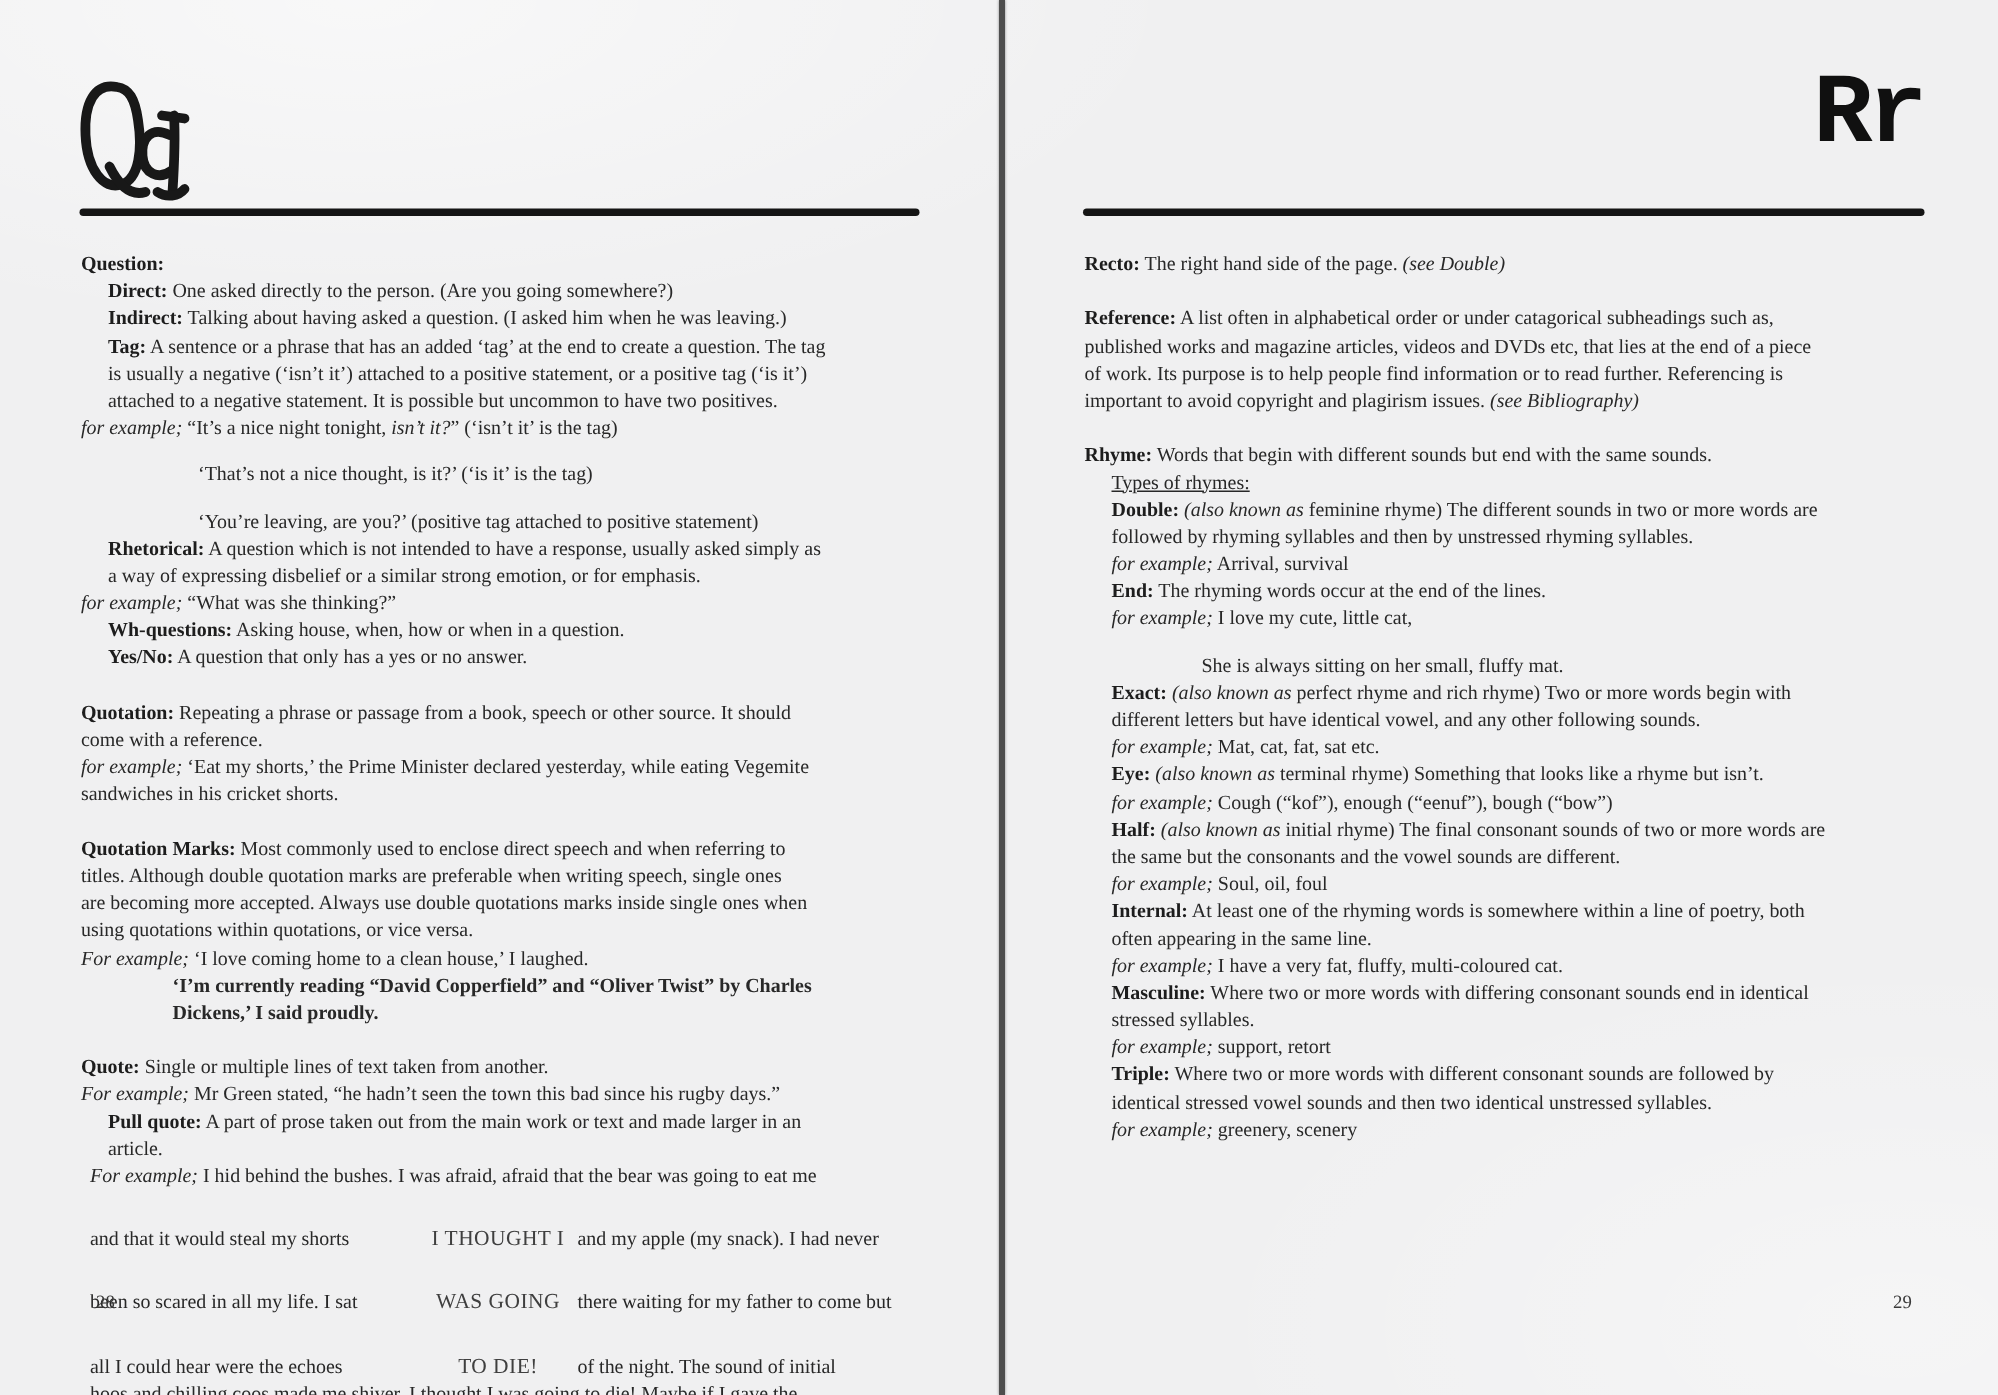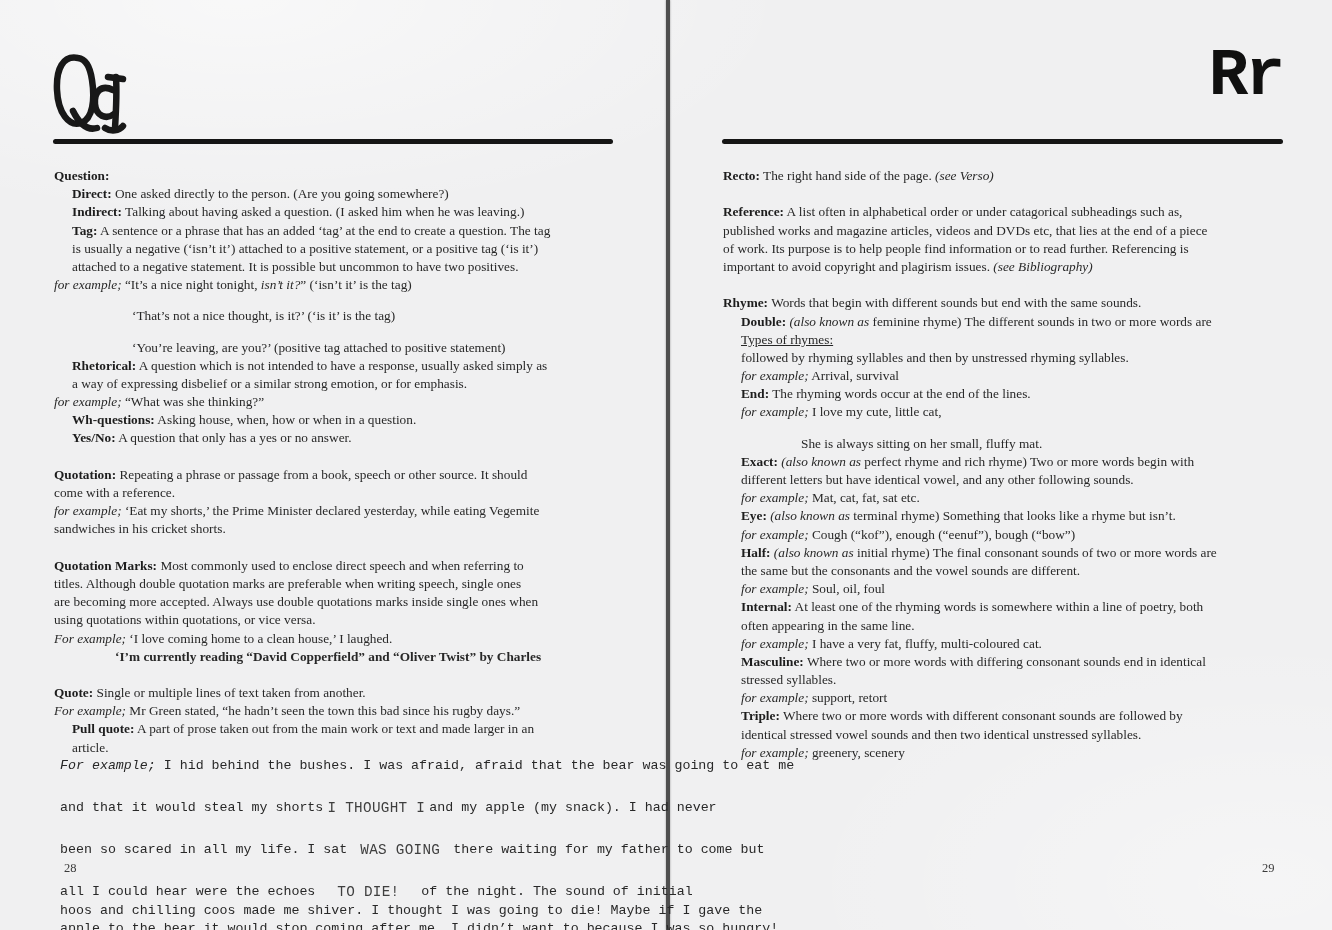--- a/index.html
+++ b/index.html
@@ -24,21 +24,21 @@
   }
   .col{position:absolute; top:167px; width:568px; font-size:13.3px;}
   .col-left{left:54px;}
   .col-right{left:723px;}
   .line{height:18.2px; line-height:18.2px; white-space:pre;}
   .gap{height:18.2px;}
   .ind-a{padding-left:0;}
   .ind-b{padding-left:18px;}
   .ind-c{padding-left:61px;font-weight:bold;}
   .ind-d{padding-left:78px;margin-top:13px;}
-  .ind-e{padding-left:6px;font-family:Liberation Mono, monospace;}
+  .ind-e{padding-left:6px;}
   .s-b{font-weight:700; color:#1d1d1d;}
   .s-i{font-style:italic;}
   .s-u{text-decoration:underline;}
   .wrow{display:flex;margin-top:24px;}
   .wl{flex:0 0 219px; overflow:visible;}
   .wc{flex:0 0 106px; text-align:center; font-size:14.3px; color:#3f3f3f; letter-spacing:.3px;}
   .wr{flex:1;}
   .pagenum{position:absolute; top:861px; font-size:12.5px; color:#3a3a3a;}
   .pagenum-left{left:64px;}
   .pagenum-right{left:1262px;}
@@ -84,49 +84,50 @@
         <div class="line ind-a"><span class="s-n">come with a reference.</span></div>
         <div class="line ind-a"><span class="s-i">for example;</span><span class="s-n"> ‘Eat my shorts,’ the Prime Minister declared yesterday, while eating Vegemite</span></div>
         <div class="line ind-a"><span class="s-n">sandwiches in his cricket shorts.</span></div>
         <div class="line gap"></div>
         <div class="line ind-a"><span class="s-b">Quotation Marks:</span><span class="s-n"> Most commonly used to enclose direct speech and when referring to</span></div>
         <div class="line ind-a"><span class="s-n">titles. Although double quotation marks are preferable when writing speech, single ones</span></div>
         <div class="line ind-a"><span class="s-n">are becoming more accepted. Always use double quotations marks inside single ones when</span></div>
         <div class="line ind-a"><span class="s-n">using quotations within quotations, or vice versa.</span></div>
         <div class="line ind-a"><span class="s-i">For example;</span><span class="s-n"> ‘I love coming home to a clean house,’ I laughed.</span></div>
         <div class="line ind-c"><span class="s-n">‘I’m currently reading “David Copperfield” and “Oliver Twist” by Charles</span></div>
+        <div class="line ind-c"><span class="s-n">Dickens,’ I said proudly.</span></div>
         <div class="line gap"></div>
         <div class="line ind-a"><span class="s-b">Quote:</span><span class="s-n"> Single or multiple lines of text taken from another.</span></div>
         <div class="line ind-a"><span class="s-i">For example;</span><span class="s-n"> Mr Green stated, “he hadn’t seen the town this bad since his rugby days.”</span></div>
         <div class="line ind-b"><span class="s-b">Pull quote:</span><span class="s-n"> A part of prose taken out from the main work or text and made larger in an</span></div>
         <div class="line ind-b"><span class="s-n">article.</span></div>
         <div class="line ind-e"><span class="s-i">For example;</span><span class="s-n"> I hid behind the bushes. I was afraid, afraid that the bear was going to eat me</span></div>
         <div class="line wrow ind-e"><span class="wl">and that it would steal my shorts</span><span class="wc">I THOUGHT I</span><span class="wr">and my apple (my snack). I had never</span></div>
         <div class="line wrow ind-e"><span class="wl">been so scared in all my life. I sat</span><span class="wc">WAS GOING</span><span class="wr">there waiting for my father to come but</span></div>
         <div class="line wrow ind-e"><span class="wl">all I could hear were the echoes</span><span class="wc">TO DIE!</span><span class="wr">of the night. The sound of initial</span></div>
         <div class="line ind-e"><span class="s-n">hoos and chilling coos made me shiver. I thought I was going to die! Maybe if I gave the</span></div>
         <div class="line ind-e"><span class="s-n">apple to the bear it would stop coming after me. I didn’t want to because I was so hungry!</span></div>
       </div>
     <div class="pagenum pagenum-left">28</div>
   </div>
 
   <div>
     <div class="letter-r">Rr</div>
     <div class="rule rule-right"></div>
     <div class="col col-right">
-        <div class="line ind-a"><span class="s-b">Recto:</span><span class="s-n"> The right hand side of the page. </span><span class="s-i">(see Verso)</span></div>
+        <div class="line ind-a"><span class="s-b">Recto:</span><span class="s-n"> The right hand side of the page. </span><span class="s-i">(see Double)</span></div>
         <div class="line gap"></div>
         <div class="line ind-a"><span class="s-b">Reference:</span><span class="s-n"> A list often in alphabetical order or under catagorical subheadings such as,</span></div>
         <div class="line ind-a"><span class="s-n">published works and magazine articles, videos and DVDs etc, that lies at the end of a piece</span></div>
         <div class="line ind-a"><span class="s-n">of work. Its purpose is to help people find information or to read further. Referencing is</span></div>
         <div class="line ind-a"><span class="s-n">important to avoid copyright and plagirism issues. </span><span class="s-i">(see Bibliography)</span></div>
         <div class="line gap"></div>
         <div class="line ind-a"><span class="s-b">Rhyme:</span><span class="s-n"> Words that begin with different sounds but end with the same sounds.</span></div>
+        <div class="line ind-b"><span class="s-u">Types of rhymes:</span></div>
         <div class="line ind-b"><span class="s-b">Double:</span><span class="s-i"> (also known as</span><span class="s-n"> feminine rhyme) The different sounds in two or more words are</span></div>
-        <div class="line ind-b"><span class="s-u">Types of rhymes:</span></div>
         <div class="line ind-b"><span class="s-n">followed by rhyming syllables and then by unstressed rhyming syllables.</span></div>
         <div class="line ind-b"><span class="s-i">for example;</span><span class="s-n"> Arrival, survival</span></div>
         <div class="line ind-b"><span class="s-b">End:</span><span class="s-n"> The rhyming words occur at the end of the lines.</span></div>
         <div class="line ind-b"><span class="s-i">for example;</span><span class="s-n"> I love my cute, little cat,</span></div>
         <div class="line ind-d"><span class="s-n">She is always sitting on her small, fluffy mat.</span></div>
         <div class="line ind-b"><span class="s-b">Exact:</span><span class="s-i"> (also known as</span><span class="s-n"> perfect rhyme and rich rhyme) Two or more words begin with</span></div>
         <div class="line ind-b"><span class="s-n">different letters but have identical vowel, and any other following sounds.</span></div>
         <div class="line ind-b"><span class="s-i">for example;</span><span class="s-n"> Mat, cat, fat, sat etc.</span></div>
         <div class="line ind-b"><span class="s-b">Eye:</span><span class="s-i"> (also known as</span><span class="s-n"> terminal rhyme) Something that looks like a rhyme but isn’t.</span></div>
         <div class="line ind-b"><span class="s-i">for example;</span><span class="s-n"> Cough (“kof”), enough (“eenuf”), bough (“bow”)</span></div>

